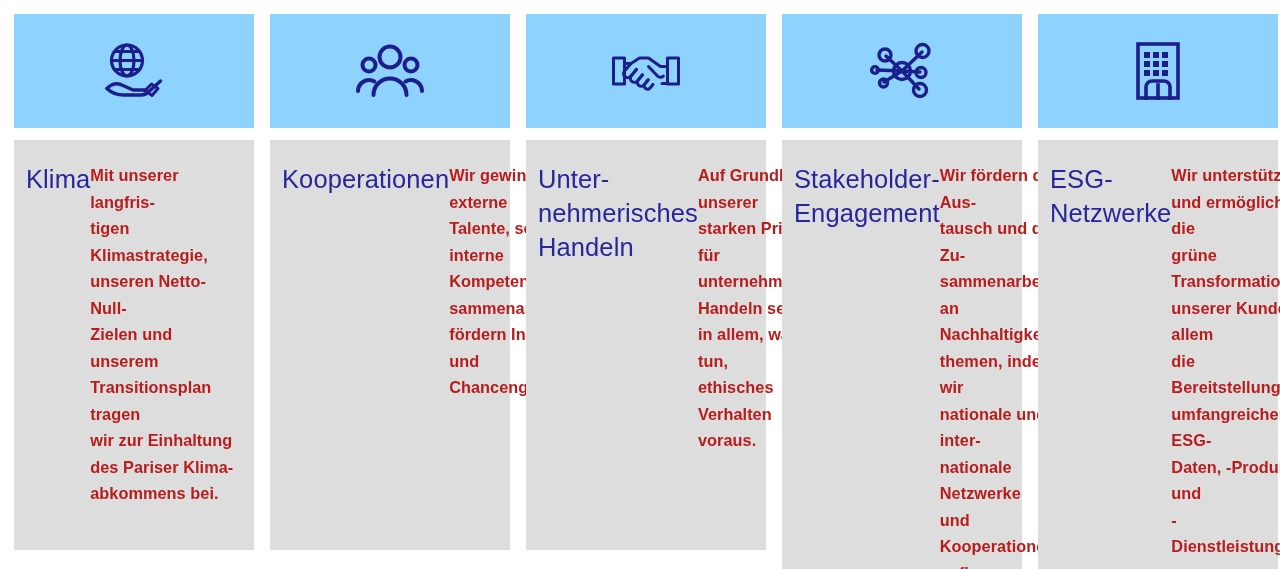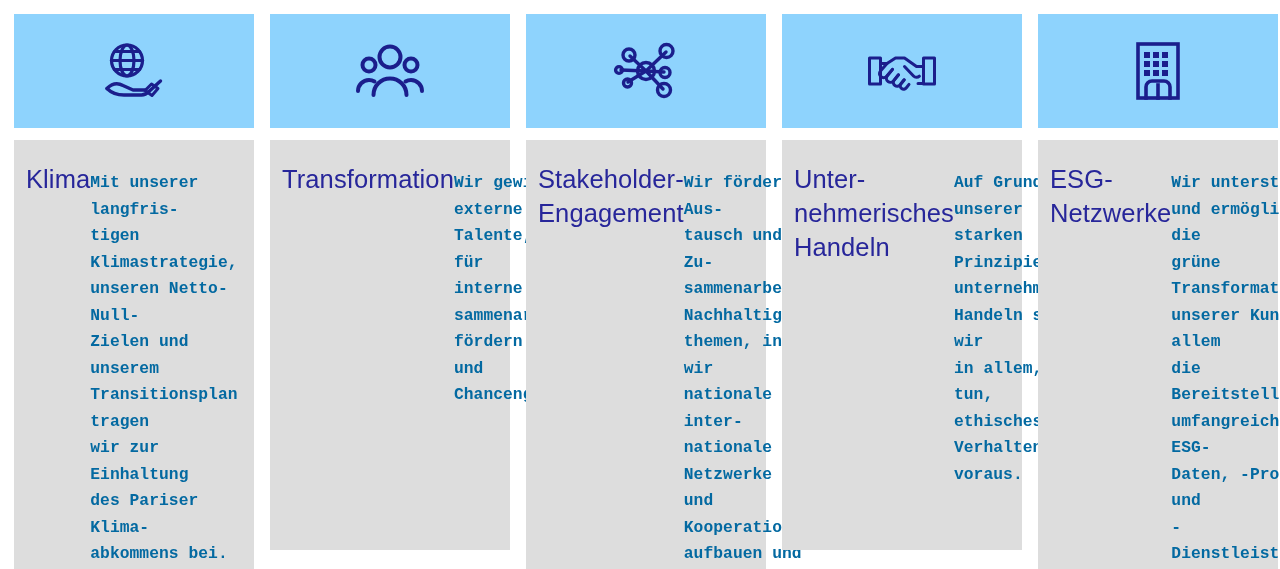--- a/index.html
+++ b/index.html
@@ -73,28 +73,27 @@
     color: #27269a;
     font-size: 25.5px;
     font-weight: 300;
     line-height: 34px;
     letter-spacing: 0.1px;
     white-space: pre-line;
     min-height: 102px;
   }
 
   .card-text {
-    margin-top: 8px;
-    color: #0369a1;
+    margin-top: 0;
+    color: #b91c1c;
     font-size: 16.3px;
     font-weight: 600;
     line-height: 26.5px;
     letter-spacing: 0.05px;
     white-space: pre-line;
-    font-family: Liberation Mono, monospace;
   }
 </style>
 </head>
 <body>
 
 <div id="board">
   <div class="cards">
 
     <div class="card">
       <div class="card-header">
@@ -131,27 +130,56 @@
             <circle cx="37" cy="18" r="10.5"></circle>
             <path d="M20.5 56 c0 -9.2 7.4 -16.6 16.5 -16.6 c9.1 0 16.5 7.4 16.5 16.6"></path>
             <circle cx="16" cy="26" r="6.5"></circle>
             <path d="M5 52 c0 -6.1 4.9 -11 11 -11 c2 0 3.9 0.55 5.5 1.5"></path>
             <circle cx="58" cy="26" r="6.5"></circle>
             <path d="M69 52 c0 -6.1 -4.9 -11 -11 -11 c-2 0 -3.9 0.55 -5.5 1.5"></path>
           </svg>
         </span>
       </div>
       <div class="card-body">
-        <div class="card-title">Transformation</div>
+        <div class="card-title">Kooperationen</div>
         <div class="card-text">Wir gewinnen externe
 Talente, sorgen für
 interne Kompetenz-
 sammenarbeit und
 fördern Inklusion und
 Chancengleichheit.</div>
+      </div>
+    </div>
+
+    <div class="card">
+      <div class="card-header">
+        <span class="card-icon">
+          <svg viewBox="0 0 74 64" fill="none" stroke="currentColor" stroke-width="3" stroke-linecap="round" stroke-linejoin="round">
+            <rect x="4.5" y="19" width="11" height="26"></rect>
+            <rect x="58.5" y="19" width="11" height="26"></rect>
+            <path d="M15.5 24.5 h6.5 l8.5 -5.5 h9 l12 8.5 h7 v17 h-5.5"></path>
+            <path d="M22 24.5 l-6.5 7.5 c-1.6 1.9 -1.3 4.4 0.6 5.8 c1.9 1.4 4.4 1 5.8 -0.8 l5.6 -6.6"></path>
+            <path d="M27.5 30.4 l-5.2 6.4 c-1.5 1.9 -1.2 4.3 0.7 5.7 c1.9 1.4 4.3 1 5.7 -0.9 l4.8 -5.8"></path>
+            <path d="M33.5 35.8 l-4.3 5.3 c-1.4 1.8 -1.1 4.1 0.7 5.4 c1.8 1.3 4.1 0.9 5.4 -0.9 l3.9 -4.8"></path>
+            <path d="M39.2 40.8 l-3.2 3.9 c-1.2 1.6 -1 3.7 0.6 4.8 c1.6 1.2 3.7 0.8 4.8 -0.8 l2.6 -3.3"></path>
+            <path d="M39.5 27.5 l9 9.5 c1.6 1.7 4.2 1.8 5.9 0.2"></path>
+          </svg>
+        </span>
+      </div>
+      <div class="card-body">
+        <div class="card-title">Unter-
+nehmerisches
+Handeln</div>
+        <div class="card-text">Auf Grundlage unserer
+starken Prinzipien für
+unternehmerisches
+Handeln setzen wir
+in allem, was wir tun,
+ethisches Verhalten
+voraus.</div>
       </div>
     </div>
 
     <div class="card">
       <div class="card-header">
         <span class="card-icon">
           <svg viewBox="0 0 74 64" fill="none" stroke="currentColor" stroke-width="3.4" stroke-linecap="round" stroke-linejoin="round">
             <line x1="37" y1="32" x2="21" y2="17"></line>
             <line x1="37" y1="32" x2="57" y2="13"></line>
             <line x1="37" y1="32" x2="12" y2="31"></line>
@@ -173,49 +201,20 @@
 Engagement</div>
         <div class="card-text">Wir fördern den Aus-
 tausch und die Zu-
 sammenarbeit an
 Nachhaltigkeits-
 themen, indem wir
 nationale und inter-
 nationale Netzwerke
 und Kooperationen
 aufbauen und stärken.</div>
-      </div>
-    </div>
-
-    <div class="card">
-      <div class="card-header">
-        <span class="card-icon">
-          <svg viewBox="0 0 74 64" fill="none" stroke="currentColor" stroke-width="3" stroke-linecap="round" stroke-linejoin="round">
-            <rect x="4.5" y="19" width="11" height="26"></rect>
-            <rect x="58.5" y="19" width="11" height="26"></rect>
-            <path d="M15.5 24.5 h6.5 l8.5 -5.5 h9 l12 8.5 h7 v17 h-5.5"></path>
-            <path d="M22 24.5 l-6.5 7.5 c-1.6 1.9 -1.3 4.4 0.6 5.8 c1.9 1.4 4.4 1 5.8 -0.8 l5.6 -6.6"></path>
-            <path d="M27.5 30.4 l-5.2 6.4 c-1.5 1.9 -1.2 4.3 0.7 5.7 c1.9 1.4 4.3 1 5.7 -0.9 l4.8 -5.8"></path>
-            <path d="M33.5 35.8 l-4.3 5.3 c-1.4 1.8 -1.1 4.1 0.7 5.4 c1.8 1.3 4.1 0.9 5.4 -0.9 l3.9 -4.8"></path>
-            <path d="M39.2 40.8 l-3.2 3.9 c-1.2 1.6 -1 3.7 0.6 4.8 c1.6 1.2 3.7 0.8 4.8 -0.8 l2.6 -3.3"></path>
-            <path d="M39.5 27.5 l9 9.5 c1.6 1.7 4.2 1.8 5.9 0.2"></path>
-          </svg>
-        </span>
-      </div>
-      <div class="card-body">
-        <div class="card-title">Unter-
-nehmerisches
-Handeln</div>
-        <div class="card-text">Auf Grundlage unserer
-starken Prinzipien für
-unternehmerisches
-Handeln setzen wir
-in allem, was wir tun,
-ethisches Verhalten
-voraus.</div>
       </div>
     </div>
 
     <div class="card">
       <div class="card-header">
         <span class="card-icon">
           <svg viewBox="0 0 74 64" fill="none" stroke="currentColor" stroke-width="3.6" stroke-linecap="square" stroke-linejoin="miter">
             <rect x="17" y="5" width="40" height="54"></rect>
             <g fill="currentColor" stroke="none">
               <rect x="23" y="13" width="6" height="6"></rect>

